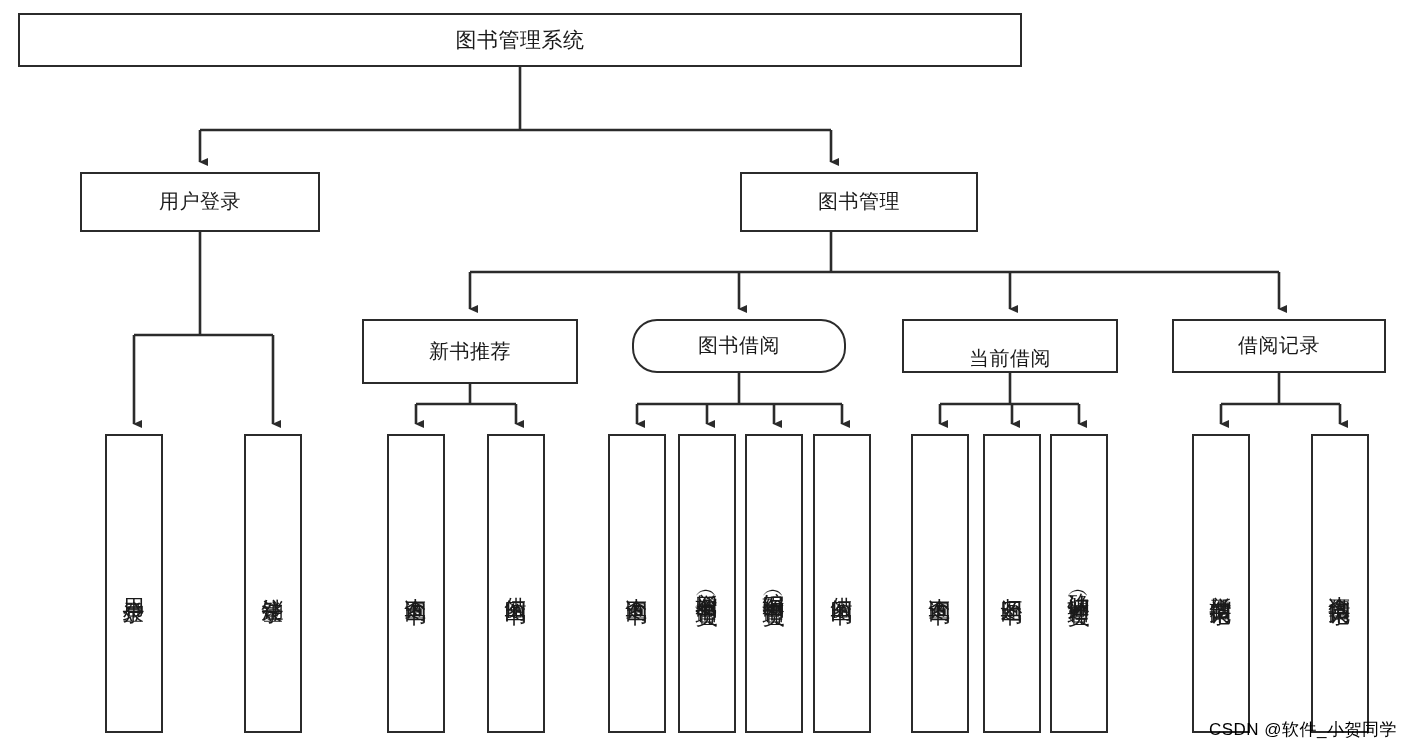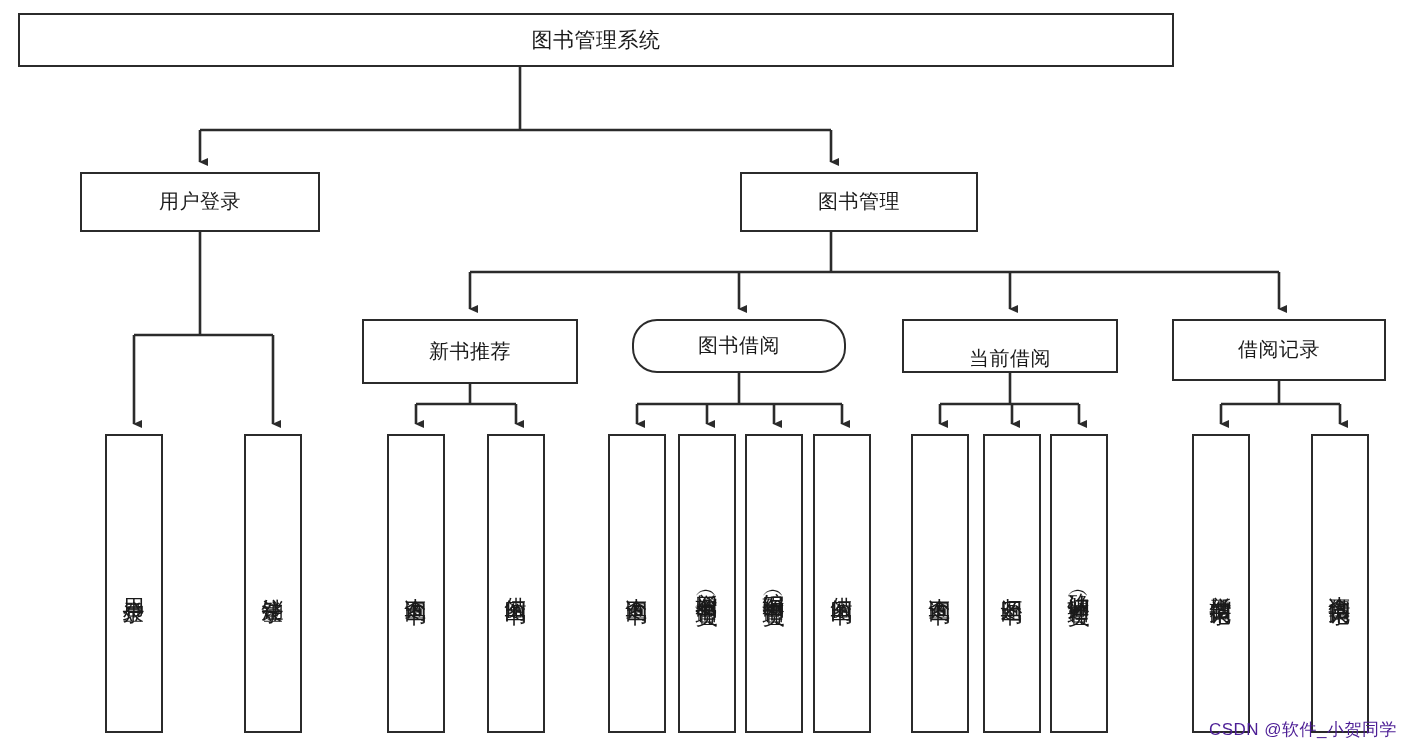--- a/index.html
+++ b/index.html
@@ -67,21 +67,21 @@
     font-size: 22px;
     line-height: 1.05;
     letter-spacing: 2px;
     white-space: nowrap;
   }
   #watermark {
     position: absolute;
     right: 8px;
     bottom: 6px;
     font-size: 17px;
-    color: #4c1d95;
+    color: #000000;
     white-space: nowrap;
     z-index: 5;
     letter-spacing: 0.5px;
   }
 </style>
 </head>
 <body>
 
 <div id="diagram-canvas">
 
@@ -122,39 +122,39 @@
         <path d="M842,404 L842,424" marker-end="url(#arrowhead)"></path>
         <path d="M940,404 L940,424" marker-end="url(#arrowhead)"></path>
         <path d="M1012,404 L1012,424" marker-end="url(#arrowhead)"></path>
         <path d="M1079,404 L1079,424" marker-end="url(#arrowhead)"></path>
         <path d="M1221,404 L1221,424" marker-end="url(#arrowhead)"></path>
         <path d="M1340,404 L1340,424" marker-end="url(#arrowhead)"></path>
       </g>
   </svg>
 
   <div id="nodes">
-      <div class="node level-0" style="left: 18px; top: 13px; width: 1156px; height: 54px;">
+      <div class="node level-0" style="left: 18px; top: 13px; width: 1004px; height: 54px;">
         <span class="node-label">图书管理系统</span>
       </div>
       <div class="node level-1" style="left: 80px; top: 172px; width: 240px; height: 60px;">
         <span class="node-label">用户登录</span>
       </div>
       <div class="node level-1" style="left: 740px; top: 172px; width: 238px; height: 60px;">
         <span class="node-label">图书管理</span>
       </div>
       <div class="node level-2" style="left: 362px; top: 319px; width: 216px; height: 65px;">
         <span class="node-label">新书推荐</span>
       </div>
       <div class="node level-2" style="left: 632px; top: 319px; width: 214px; height: 54px; border-radius: 25px;">
         <span class="node-label">图书借阅</span>
       </div>
       <div class="node level-2" style="left: 902px; top: 319px; width: 216px; height: 54px; align-items: flex-end;">
         <span class="node-label">当前借阅</span>
       </div>
-      <div class="node level-2" style="left: 1172px; top: 319px; width: 214px; height: 62px;">
+      <div class="node level-2" style="left: 1172px; top: 319px; width: 214px; height: 54px;">
         <span class="node-label">借阅记录</span>
       </div>
       <div class="node level-3" style="left: 105px; top: 434px; width: 58px; height: 299px;">
         <span class="node-label">用户登录</span>
       </div>
       <div class="node level-3" style="left: 244px; top: 434px; width: 58px; height: 299px;">
         <span class="node-label">注销登录</span>
       </div>
       <div class="node level-3" style="left: 387px; top: 434px; width: 58px; height: 299px;">
         <span class="node-label">查询图书</span>

